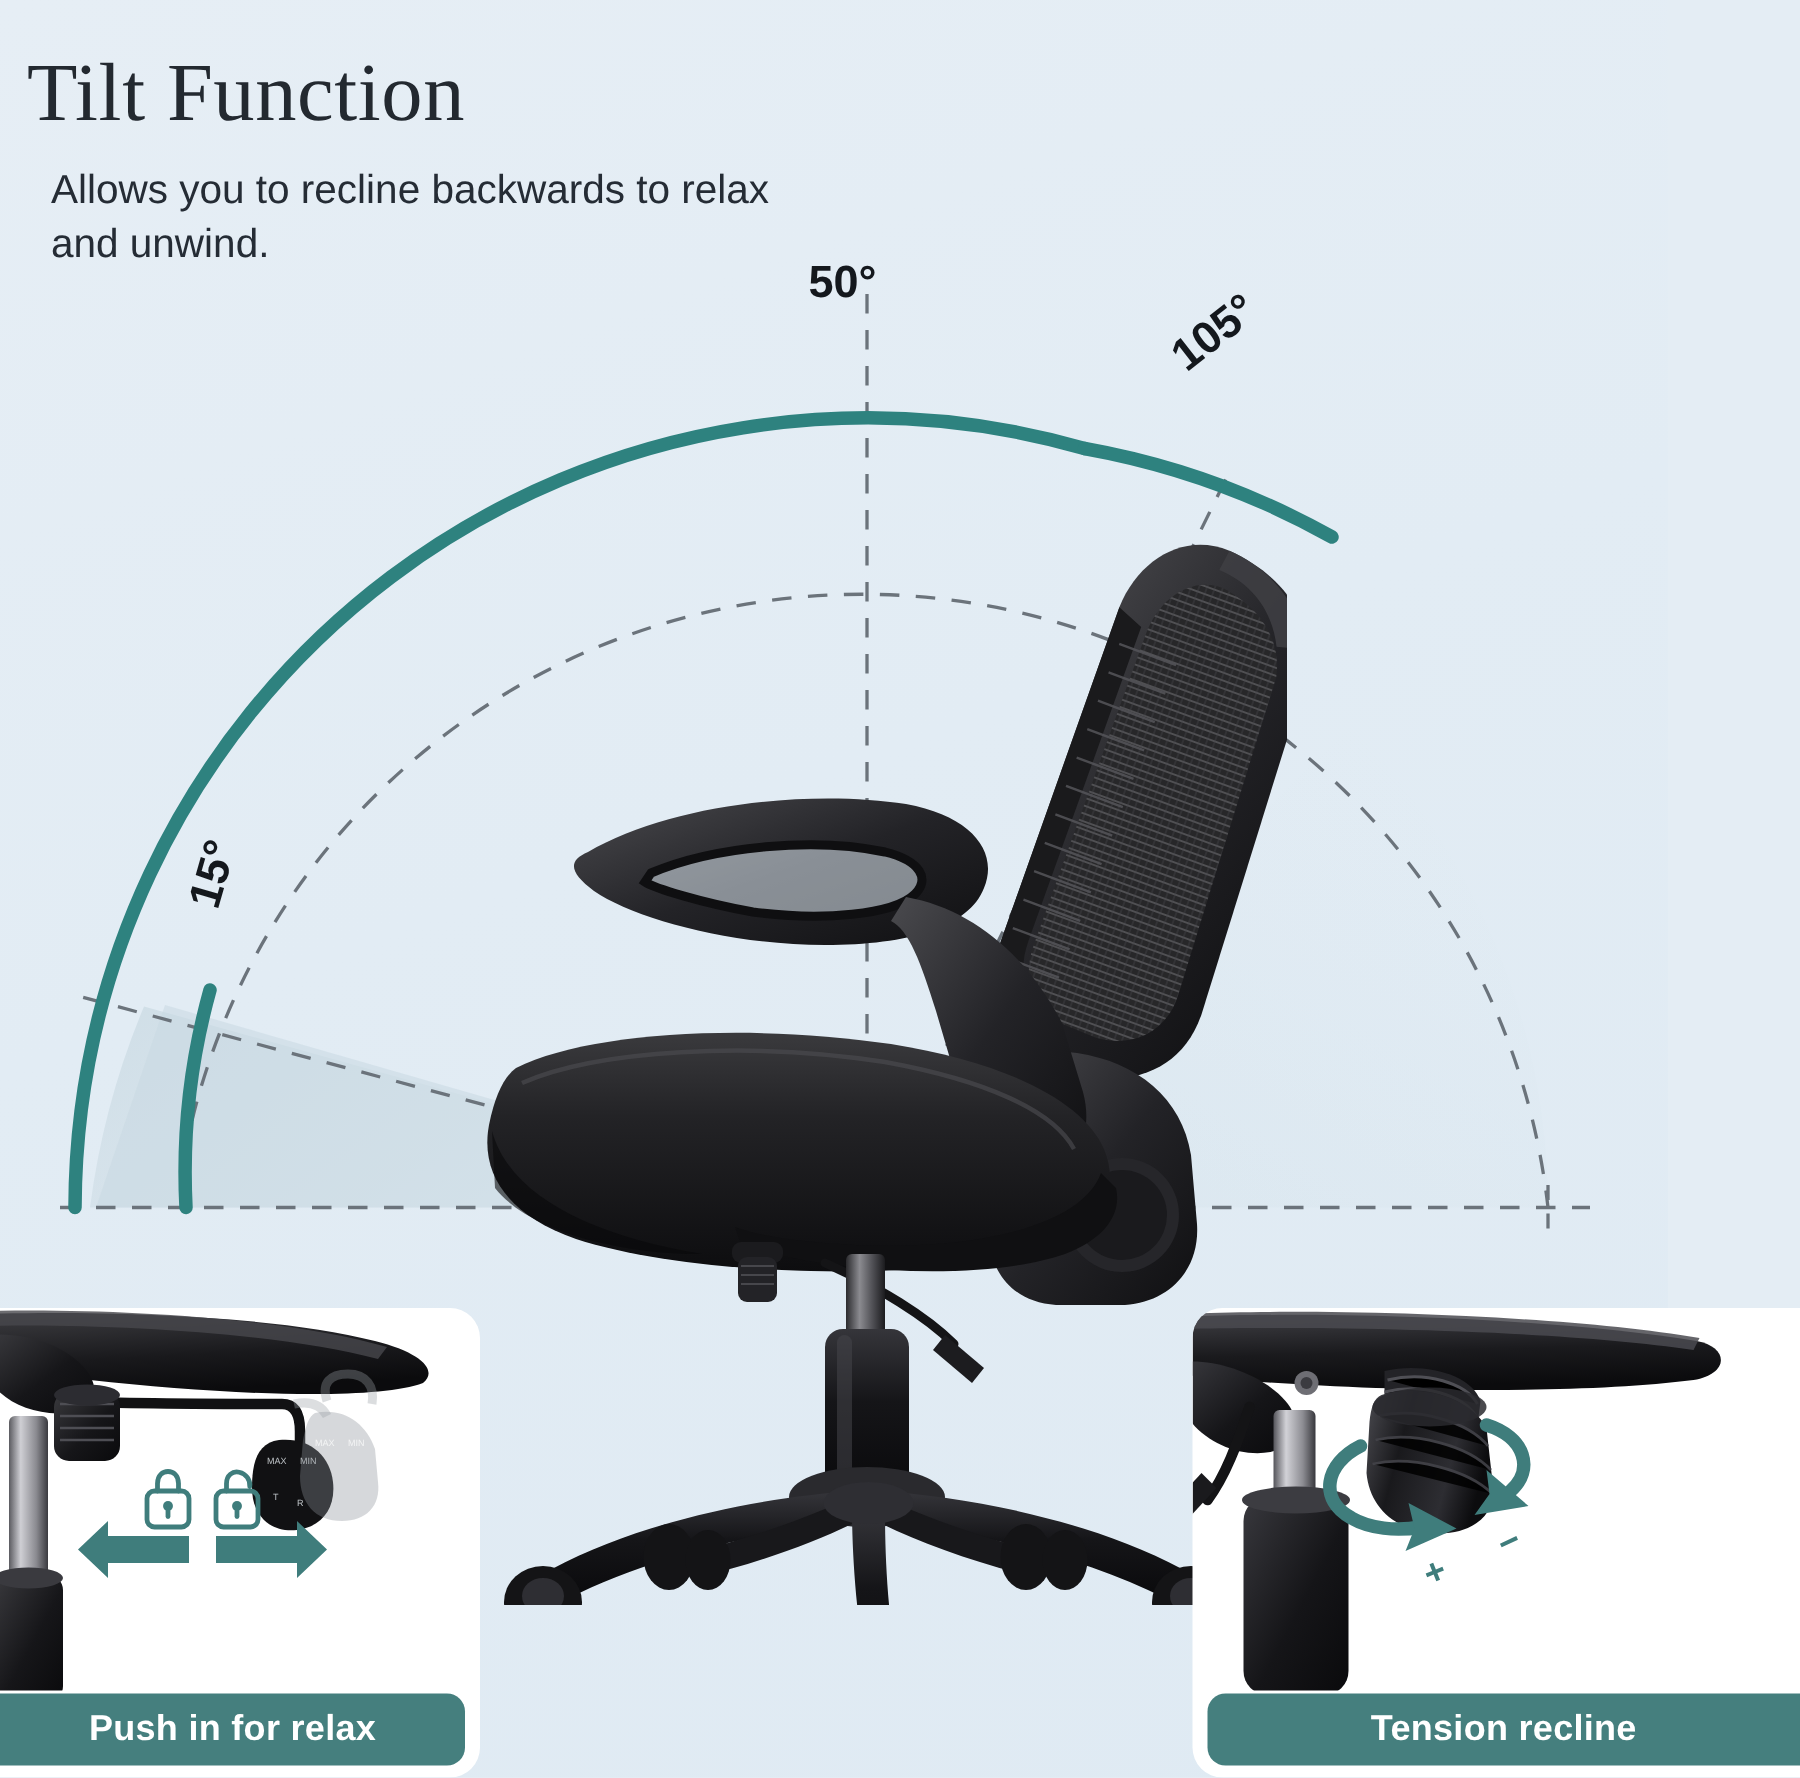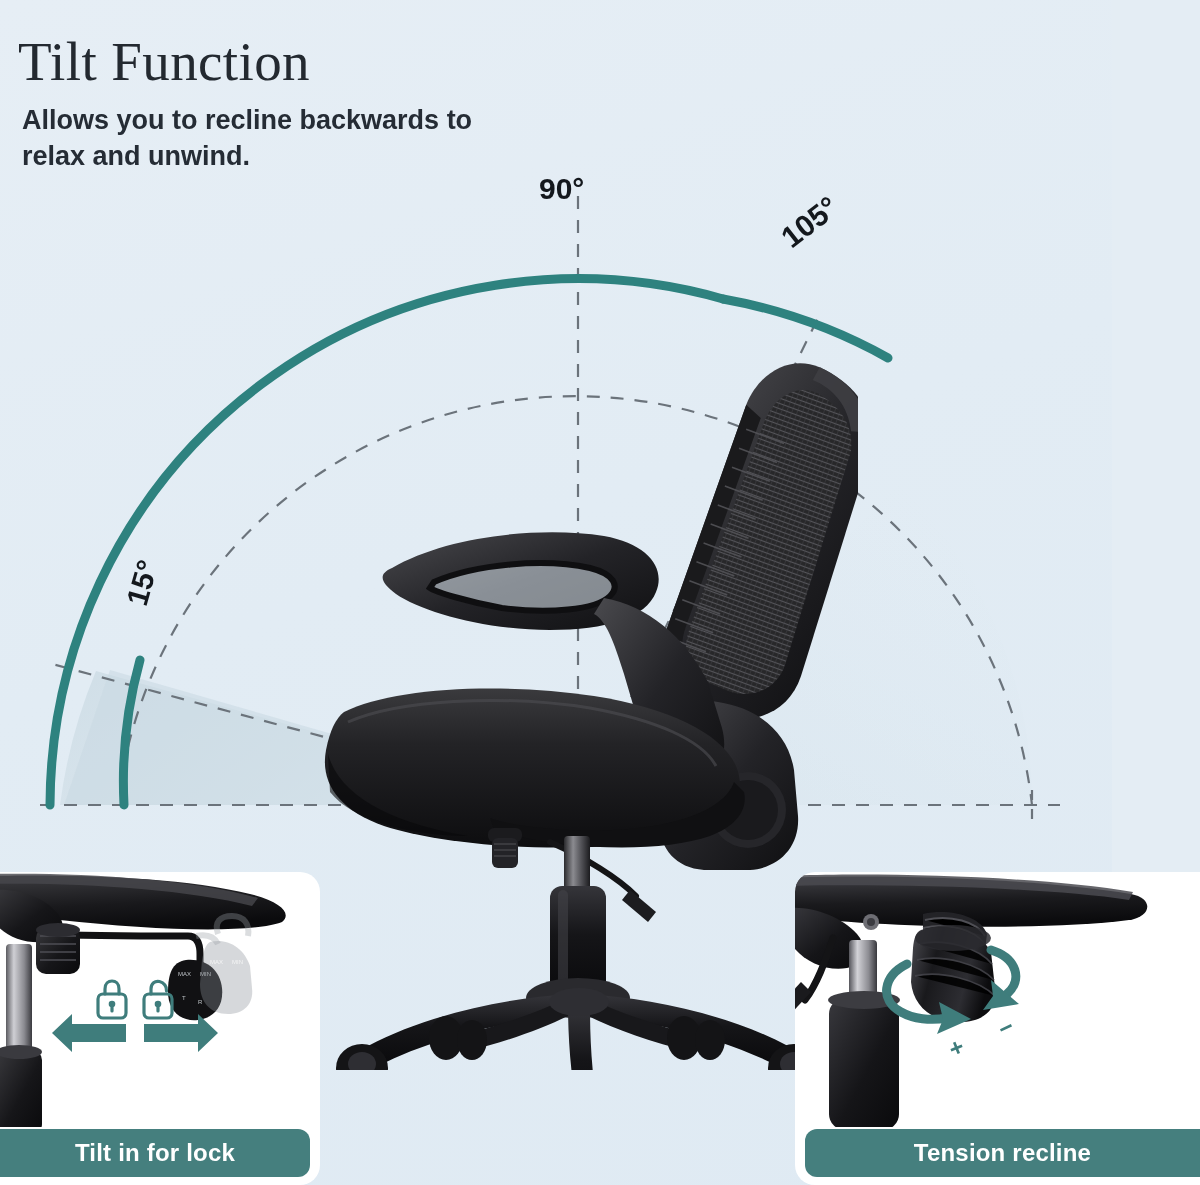--- a/index.html
+++ b/index.html
@@ -14,21 +14,21 @@
 
   
   .header{position:absolute;left:18px;top:32px;width:620px;}
   .title{
     font-family:"Liberation Serif", serif;
     font-size:55px;line-height:60px;color:#232930;
     letter-spacing:.4px;margin:0 0 10px 0;font-weight:400;
   }
   .subtitle{
     font-size:27px;line-height:36px;color:#252c35;
-    font-weight:700;max-width:500px;margin:4px;
+    font-weight:400;max-width:500px;margin:16px;
   }
 
   
   .diagram{position:absolute;left:0;top:0;width:1200px;height:900px;}
   .diagram svg{position:absolute;left:0;top:0;}
 
   .ang-label{
     position:absolute;font-size:30px;font-weight:700;color:#14181d;
     letter-spacing:0px;white-space:nowrap;
   }
@@ -100,21 +100,21 @@
       <line x1="578" y1="805" x2="818" y2="318" stroke="#6b737b" stroke-width="2.2" stroke-dasharray="13 11"></line>
 
       <path d="M 128 747 A 460 460 0 0 1 1032 805" fill="none" stroke="#6b737b" stroke-width="2.2" stroke-dasharray="13 11"></path>
 
       <path d="M 50 805 A 528 528 0 0 1 723 299" fill="none" stroke="#2e827f" stroke-width="9" stroke-linecap="round"></path>
       <path d="M 723 299 A 528 528 0 0 1 888 358" fill="none" stroke="#2e827f" stroke-width="9" stroke-linecap="round"></path>
 
       <path d="M 124 805 A 454 454 0 0 1 140 660" fill="none" stroke="#2e827f" stroke-width="9" stroke-linecap="round"></path>
     </svg>
 
-    <div class="ang-label" id="lbl90">90°</div>
+    <div class="ang-label" id="lbl90">50°</div>
     <div class="ang-label" id="lbl105">105°</div>
     <div class="ang-label" id="lbl15">15°</div>
   </div>
 
   <div class="chair">
     <svg width="540" height="740" viewBox="0 0 540 740">
       <defs>
         <linearGradient id="meshG" x1="0" y1="0" x2="1" y2="0">
           <stop offset="0%" stop-color="#1c1c1e"></stop>
           <stop offset="45%" stop-color="#3c3c40"></stop>
@@ -339,21 +339,21 @@
         </g>
 
         <g fill="#3f7d7c">
           <path d="M126 166 L126 152 L72 152 L72 142 L52 161 L72 180 L72 170 L126 170 Z"></path>
         </g>
         <g fill="#3f7d7c">
           <path d="M144 152 L144 170 L198 170 L198 180 L218 161 L198 142 L198 152 Z"></path>
         </g>
       </svg>
     </div>
-    <div class="caption">Tilt in for lock</div>
+    <div class="caption">Push in for relax</div>
   </div>
 
   <div class="panel" id="panel-right">
     <div class="panel-photo">
       <svg width="405" height="258" viewBox="0 0 405 258">
         <defs>
           <linearGradient id="pr_seat" x1="0" y1="0" x2="0.2" y2="1">
             <stop offset="0%" stop-color="#3f3f44"></stop>
               <stop offset="55%" stop-color="#1a1a1d"></stop>
             <stop offset="100%" stop-color="#0b0b0d"></stop>

